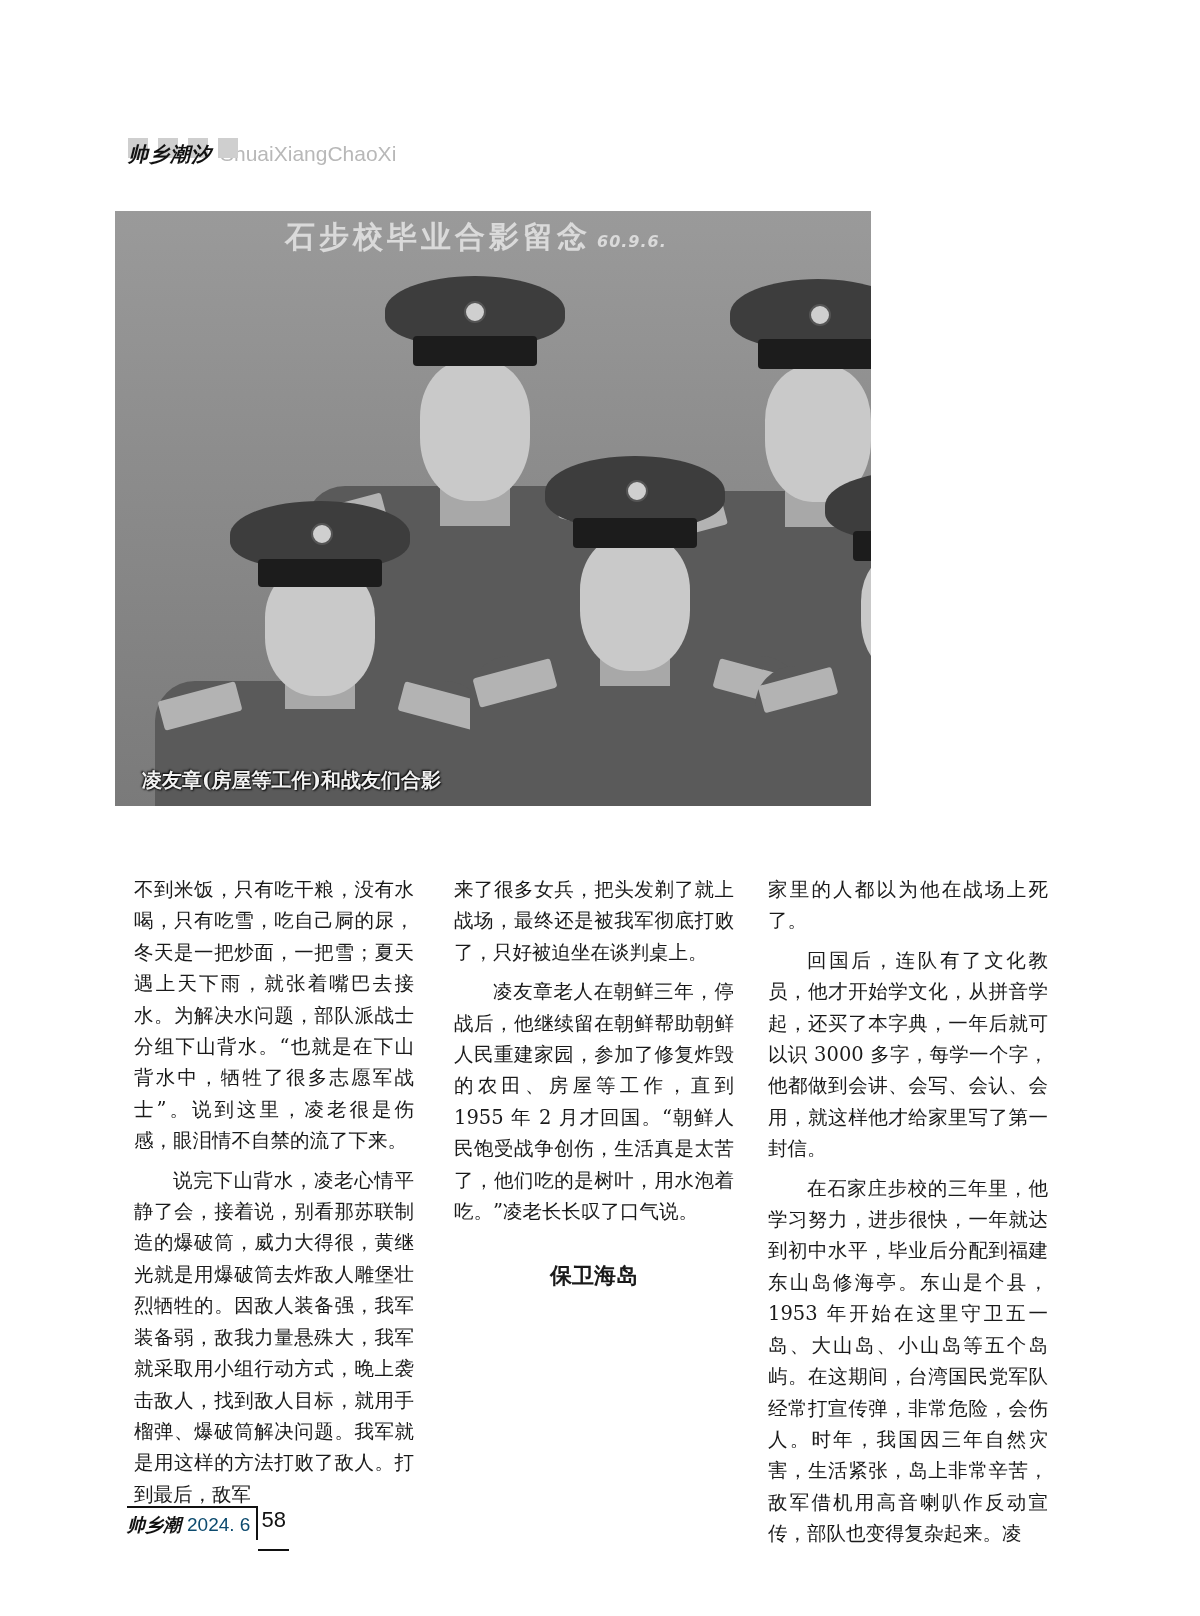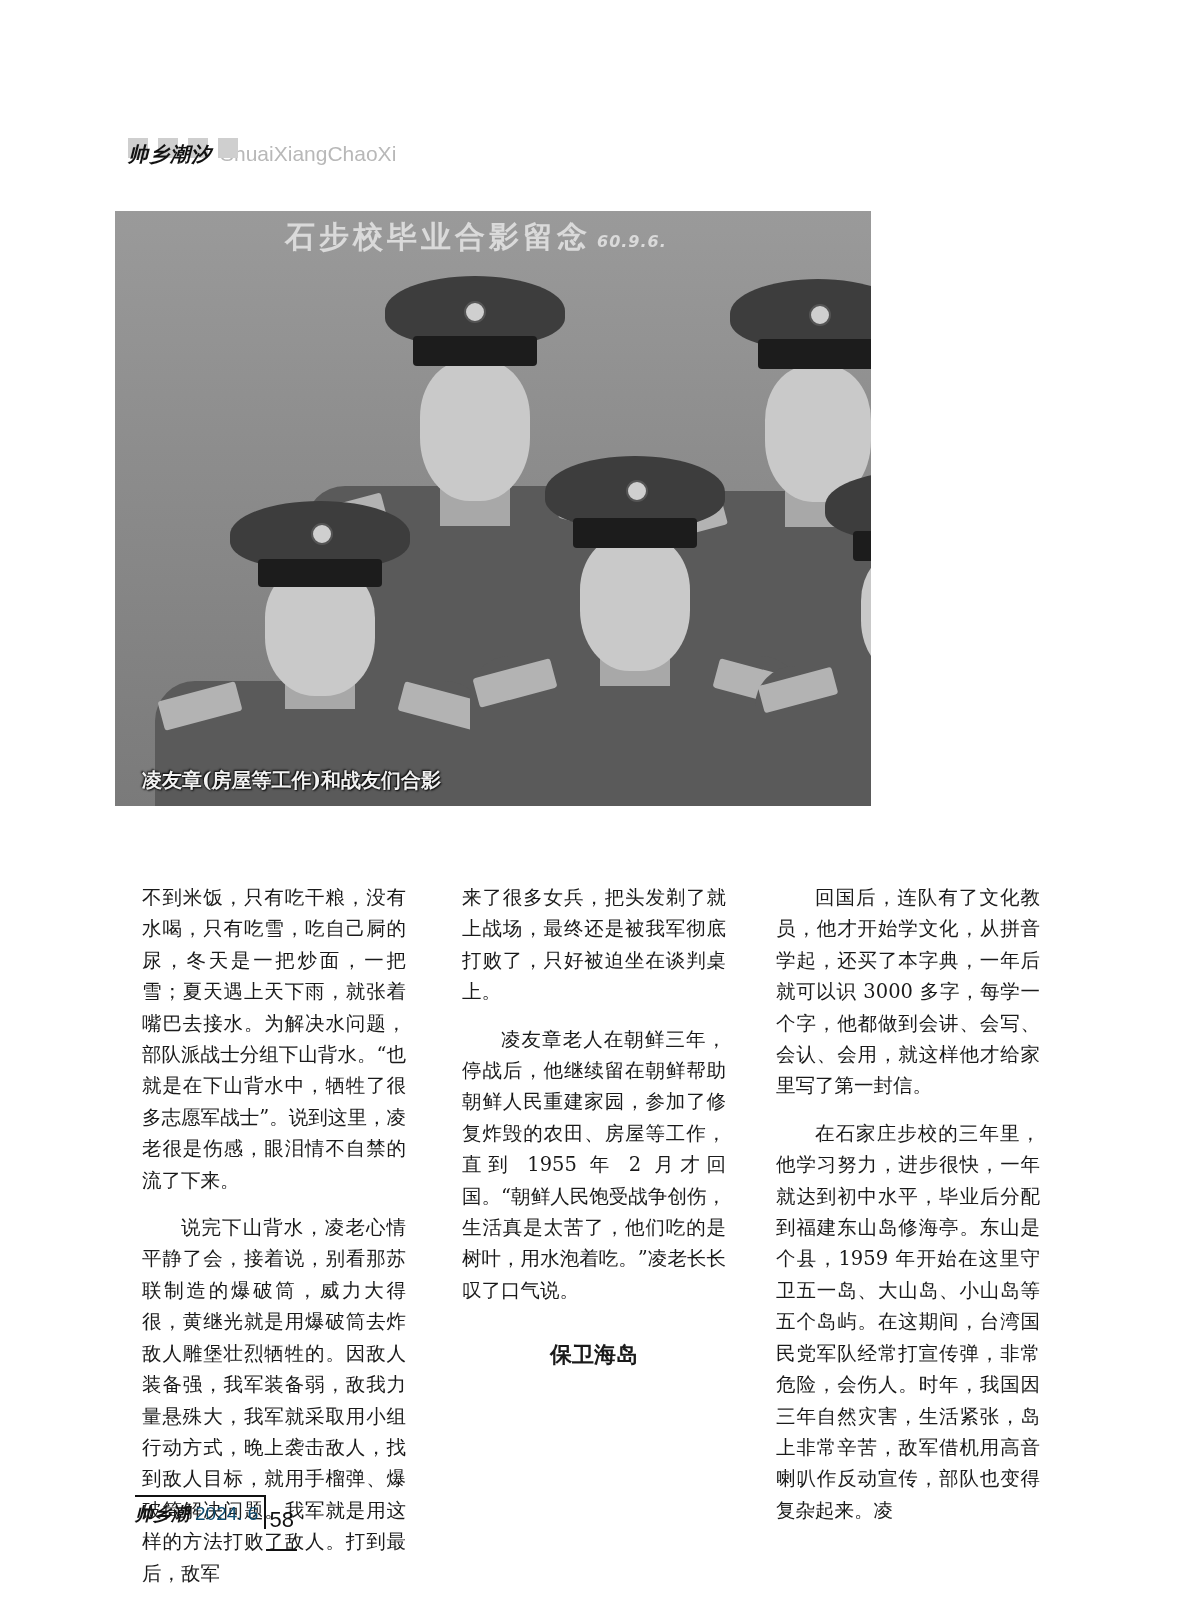--- a/index.html
+++ b/index.html
@@ -37,31 +37,31 @@
   .soldier .face { position: absolute; background: #c9c9c9; border-radius: 40% 40% 45% 45%; }
   .soldier .body { position: absolute; background: #5a5a5a; border-radius: 40px 40px 0 0; }
   .soldier .collar { position: absolute; background: #a8a8a8; }
   .soldier .epaulet { position: absolute; background: #b3b3b3; border-radius: 3px; }
   .photo .caption {
     position: absolute; left: 27px; bottom: 12px; font-family: "DejaVu Serif", serif;
     font-size: 20px; font-weight: bold; color: #f2f2f2; text-shadow: 1px 1px 2px #000, -1px -1px 2px #000;
   }
 
   .col { position: absolute; top: 866px; width: 296px; font-size: 19.5px; line-height: 31.4px; text-align: justify; }
-  .col p { margin: 16px; }
+  .col p { margin: 8px; }
   .col p.indent { text-indent: 2em; }
   .col1 { left: 126px; }
   .col2 { left: 446px; }
   .col3 { left: 760px; }
   .section-title {
     text-align: center; font-family: "DejaVu Sans", sans-serif; font-weight: bold;
     font-size: 22px; margin: 34px 0 34px 0; line-height: 30px;
   }
 
-  .footer { position: absolute; left: 135px; top: 1495px; display: flex; align-items: flex-start; }
+  .footer { position: absolute; left: 127px; top: 1495px; display: flex; align-items: center; }
   .footer .brand-box {
     border-top: 2px solid #111; border-right: 2px solid #111; padding: 4px 6px 2px 0;
     display: flex; align-items: center; height: 26px;
   }
   .footer .brand { font-family: "DejaVu Serif", serif; font-style: italic; font-weight: bold; font-size: 18px; color: #111; }
   .footer .issue { margin-left: 6px; font-family: "Liberation Sans", sans-serif; font-size: 19px; color: #0c4a6e; }
   .footer .page {
     font-family: "Liberation Sans", sans-serif; font-size: 22px; color: #111;
     border-bottom: 2px solid #111; padding: 0 3px 16px 3px; margin-top: 12px;
   }
@@ -150,22 +150,23 @@
   <p class="indent">说完下山背水，凌老心情平静了会，接着说，别看那苏联制造的爆破筒，威力大得很，黄继光就是用爆破筒去炸敌人雕堡壮烈牺牲的。因敌人装备强，我军装备弱，敌我力量悬殊大，我军就采取用小组行动方式，晚上袭击敌人，找到敌人目标，就用手榴弹、爆破筒解决问题。我军就是用这样的方法打败了敌人。打到最后，敌军</p>
 </div>
 
 <div class="col col2">
   <p>来了很多女兵，把头发剃了就上战场，最终还是被我军彻底打败了，只好被迫坐在谈判桌上。</p>
   <p class="indent">凌友章老人在朝鲜三年，停战后，他继续留在朝鲜帮助朝鲜人民重建家园，参加了修复炸毁的农田、房屋等工作，直到 1955 年 2 月才回国。“朝鲜人民饱受战争创伤，生活真是太苦了，他们吃的是树叶，用水泡着吃。”凌老长长叹了口气说。</p>
   <div class="section-title">保卫海岛</div>
 </div>
 
 <div class="col col3">
+  <p>家里的人都以为他在战场上死了。</p>
   <p class="indent">回国后，连队有了文化教员，他才开始学文化，从拼音学起，还买了本字典，一年后就可以识 3000 多字，每学一个字，他都做到会讲、会写、会认、会用，就这样他才给家里写了第一封信。</p>
-  <p class="indent">在石家庄步校的三年里，他学习努力，进步很快，一年就达到初中水平，毕业后分配到福建东山岛修海亭。东山是个县，1959 年开始在这里守卫五一岛、大山岛、小山岛等五个岛屿。在这期间，台湾国民党军队经常打宣传弹，非常危险，会伤人。时年，我国因三年自然灾害，生活紧张，岛上非常辛苦，敌军借机用高音喇叭作反动宣传，部队也变得复杂起来。凌</p>
+  <p class="indent">在石家庄步校的三年里，他学习努力，进步很快，一年就达到初中水平，毕业后分配到福建东山岛修海亭。东山是个县，1953 年开始在这里守卫五一岛、大山岛、小山岛等五个岛屿。在这期间，台湾国民党军队经常打宣传弹，非常危险，会伤人。时年，我国因三年自然灾害，生活紧张，岛上非常辛苦，敌军借机用高音喇叭作反动宣传，部队也变得复杂起来。凌</p>
 </div>
 
 <div class="footer">
   <div class="brand-box">
     <span class="brand">帅乡潮</span>
     <span class="issue">2024. 6</span>
   </div>
   <span class="page">58</span>
 </div>
 

